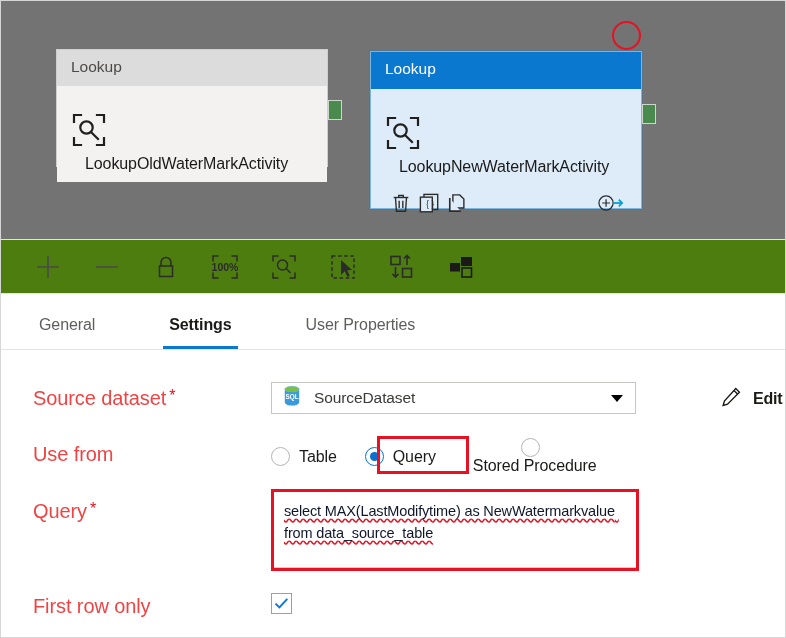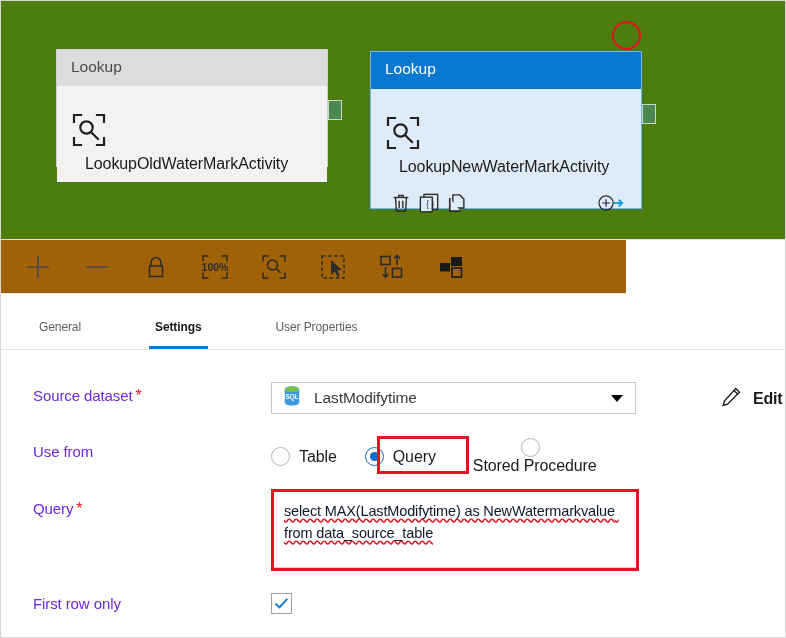--- a/index.html
+++ b/index.html
@@ -21,21 +21,21 @@
     box-sizing: border-box;
     overflow: hidden;
   }
 
   
   .canvas {
     position: absolute;
     left: 0; top: 0;
     width: 784px;
     height: 239px;
-    background: #4d7c0f;
+    background: #737373;
     border-bottom: 1px solid #e3e3e3;
     box-sizing: border-box;
   }
 
   .node {
     position: absolute;
     box-sizing: border-box;
   }
   .node-header {
     font-size: 15.5px;
@@ -120,27 +120,27 @@
     width: 29px; height: 29px;
     border: 2.5px solid #e81123;
     border-radius: 50%;
     box-sizing: border-box;
   }
 
   
   .toolbar {
     position: absolute;
     left: 0; top: 239px;
-    width: 625px; height: 54px;
-    background: #a16207;
+    width: 784px; height: 54px;
+    background: #4d7c0f;
     border-bottom: 1px solid #e3e3e3;
     box-sizing: border-box;
     display: flex;
     align-items: center;
-    padding-left: 20px;
+    padding-left: 30px;
   }
   .tb-btn {
     width: 34px; height: 34px;
     margin-right: 25px;
     display: flex; align-items: center; justify-content: center;
     cursor: pointer;
   }
 
   
   .tabs {
@@ -148,40 +148,40 @@
     left: 0; top: 293px;
     width: 784px; height: 56px;
     background: #ffffff;
     border-bottom: 1px solid #e3e3e3;
     box-sizing: border-box;
     display: flex;
     align-items: flex-end;
     padding-left: 32px;
   }
   .tab {
-    font-size: 12px;
+    font-size: 16px;
     color: #605e5c;
     padding: 0 6px 12px 6px;
     margin-right: 62px;
     cursor: pointer;
     border-bottom: 3px solid transparent;
     letter-spacing: -0.1px;
   }
   .tab.active {
     color: #1b1a19;
     font-weight: 600;
     border-bottom-color: #0b78d0;
   }
 
   
   .form { position: absolute; left: 0; top: 349px; width: 784px; }
   .row { position: absolute; display: flex; align-items: flex-start; }
   .row-label {
-    font-size: 15px;
-    color: #6d28d9;
+    font-size: 20px;
+    color: #ef4444;
     letter-spacing: -0.1px;
     white-space: nowrap;
   }
   .req { color: #e81123; margin-left: 3px; }
 
   .row-ds { left: 32px; top: 37px; }
   .ds-control {
     position: absolute; left: 270px; top: 32px;
     width: 365px; height: 32px;
     border: 1px solid #c8c6c4;
@@ -473,21 +473,21 @@
     </div>
     <div class="ds-control">
       <span>
         <svg width="20" height="22" viewBox="0 0 20 22">
           <ellipse cx="10" cy="4.2" rx="7.2" ry="2.9" fill="#7ac143"></ellipse>
           <path d="M2.8,4.2 L2.8,17.6 A7.2,2.9 0 0 0 17.2,17.6 L17.2,4.2 A7.2,2.9 0 0 1 2.8,4.2 Z" fill="#3a9ad9"></path>
           <ellipse cx="10" cy="4.2" rx="7.2" ry="2.9" fill="none" stroke="#59a9dc" stroke-width="0.5"></ellipse>
           <text x="10" y="13.8" text-anchor="middle" font-size="6.4" font-weight="bold" font-family="'Liberation Sans',sans-serif" fill="#ffffff">SQL</text>
         </svg>
       </span>
-      <span class="ds-text">LastModifytime</span>
+      <span class="ds-text">SourceDataset</span>
       <span class="caret"></span>
     </div>
     <div class="edit-link">
       <span>
         <svg width="22" height="22" viewBox="0 0 24 24">
           <g fill="none" stroke="#1b1a19" stroke-width="1.5">
             <path d="M17.2,2.8 L21.2,6.8 L8.2,19.8 L3.4,21.2 L4.8,16.4 Z"></path>
             <path d="M15.2,4.8 L19.2,8.8"></path>
           </g>
         </svg>

